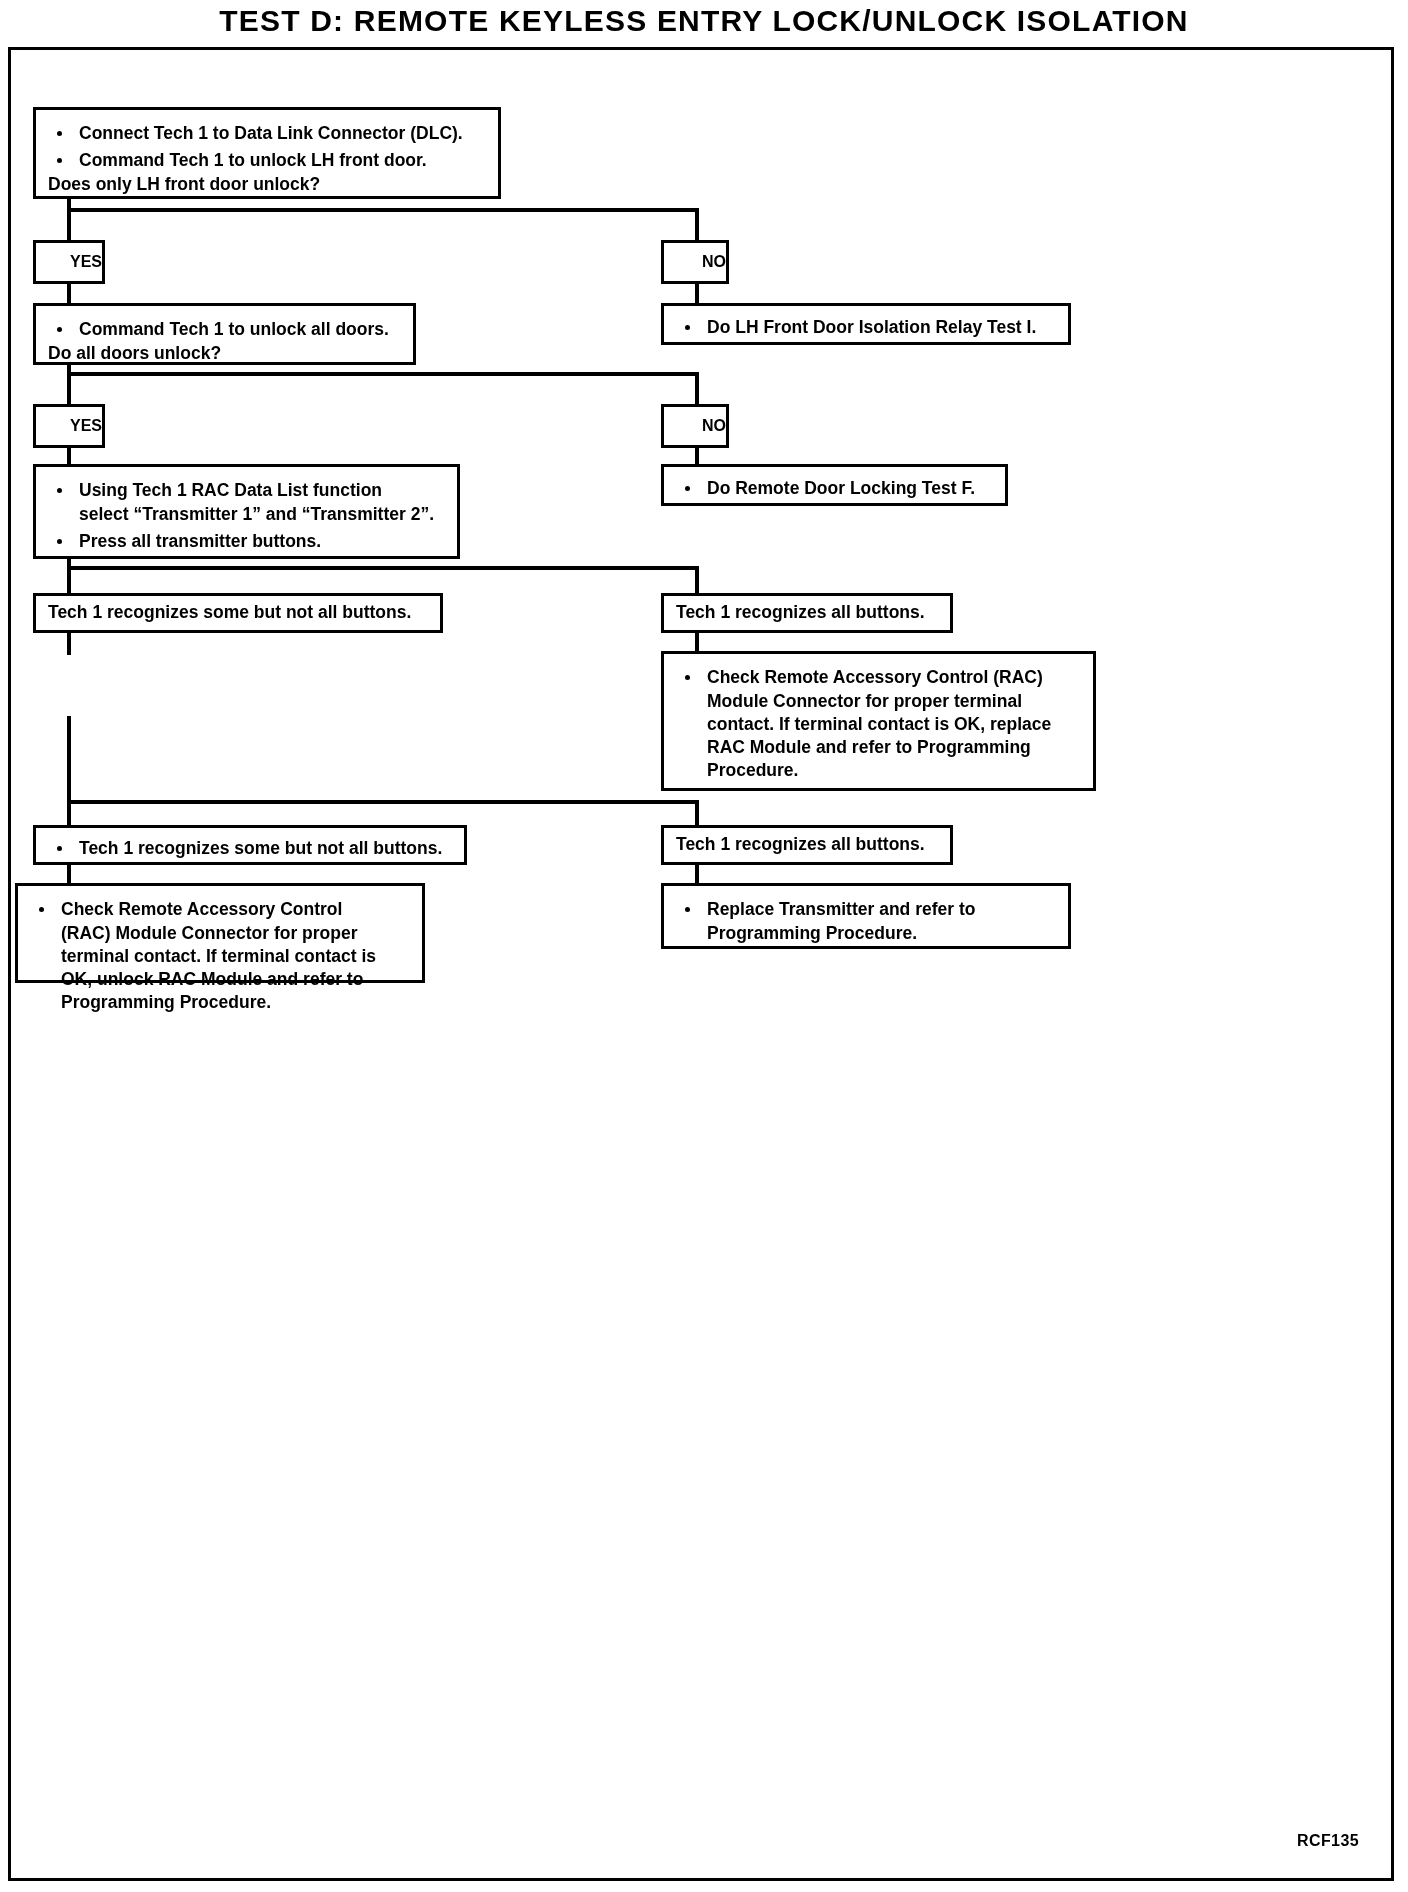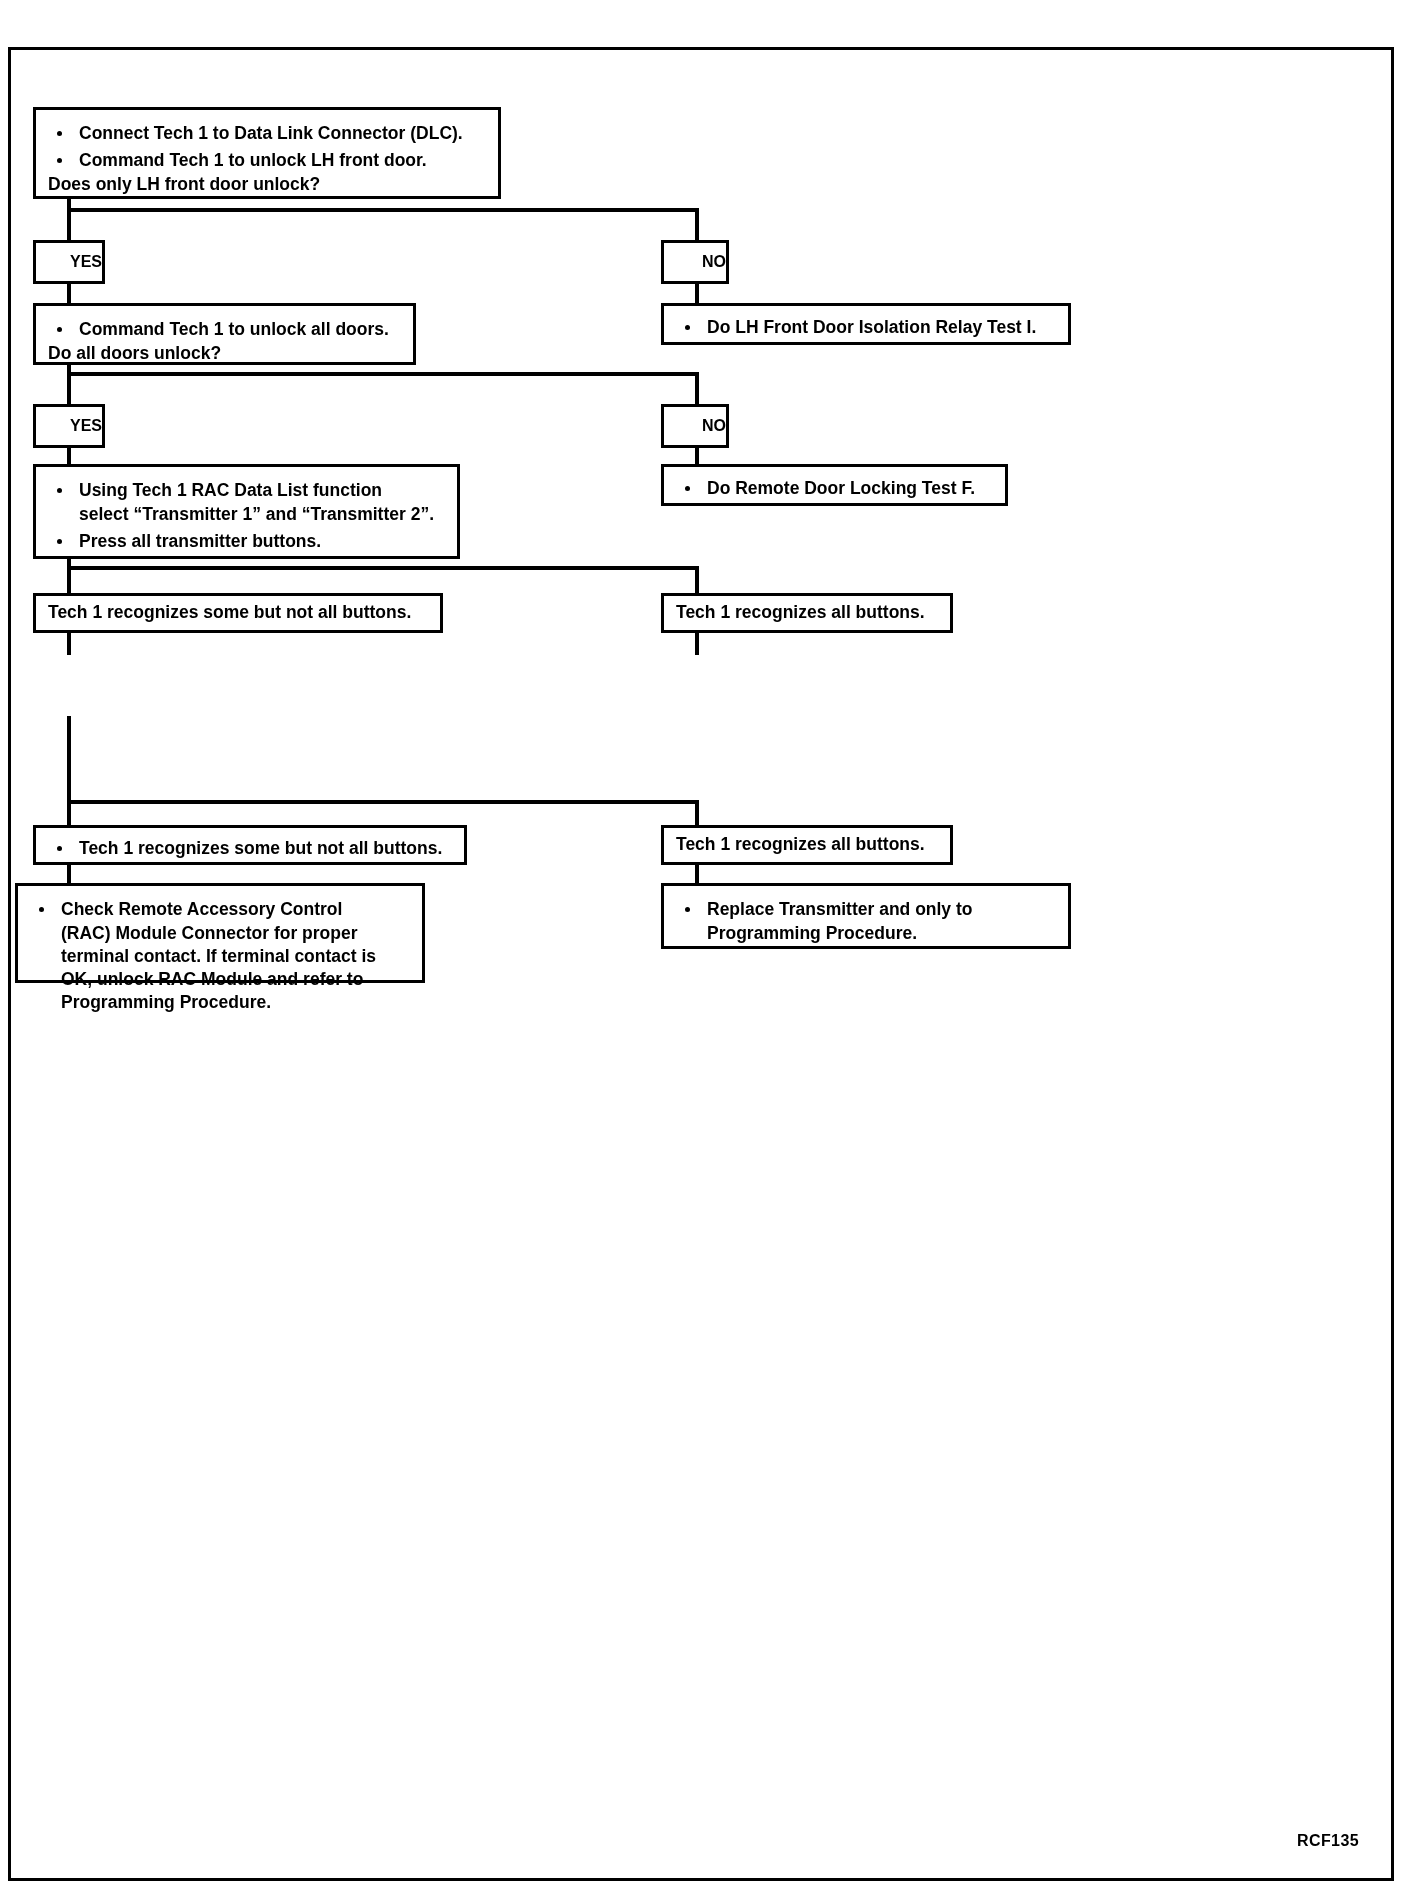--- a/index.html
+++ b/index.html
@@ -118,20 +118,21 @@
     font-weight: bold;
     letter-spacing: 0.4px;
     color: #000;
   }
 </style>
 </head>
 <body>
 
 <div id="page">
 
+  <div id="title">TEST D: REMOTE KEYLESS ENTRY LOCK/UNLOCK ISOLATION</div>
 
   <div id="frame">
 
     <div class="box" style="left:22px; top:57px; width:468px; height:92px;">
       <div class="inner">
         <div class="bullet">Connect Tech 1 to Data Link Connector (DLC).</div>
         <div class="bullet">Command Tech 1 to unlock LH front door.</div>
         <div class="plain">Does only LH front door unlock?</div>
       </div>
     </div>
@@ -209,20 +210,29 @@
     <div class="box" style="left:650px; top:543px; width:292px; height:40px;">
       <div class="inner" style="padding-top:5px;">
         <div class="plain">Tech 1 recognizes all buttons.</div>
       </div>
     </div>
 
     <div class="ln" style="left:56px; top:583px; width:4px; height:22px;"></div>
     <div class="ln" style="left:684px; top:583px; width:4px; height:22px;"></div>
 
 
+    <div class="box" style="left:650px; top:601px; width:435px; height:140px;">
+      <div class="inner">
+        <div class="bullet">Check Remote Accessory Control (RAC)</div>
+        <div class="cont">Module Connector for proper terminal</div>
+        <div class="cont">contact. If terminal contact is OK, replace</div>
+        <div class="cont">RAC Module and refer to Programming</div>
+        <div class="cont">Procedure.</div>
+      </div>
+    </div>
 
     <div class="ln" style="left:56px; top:666px; width:4px; height:116px;"></div>
     <div class="ln" style="left:56px; top:750px; width:632px; height:4px;"></div>
     <div class="ln" style="left:684px; top:750px; width:4px; height:32px;"></div>
 
     <div class="box" style="left:22px; top:775px; width:434px; height:40px;">
       <div class="inner" style="padding-top:5px;">
         <div class="bullet">Tech 1 recognizes some but not all buttons.</div>
       </div>
     </div>
@@ -241,21 +251,21 @@
         <div class="bullet">Check Remote Accessory Control</div>
         <div class="cont">(RAC) Module Connector for proper</div>
         <div class="cont">terminal contact. If terminal contact is</div>
         <div class="cont">OK, unlock RAC Module and refer to</div>
         <div class="cont">Programming Procedure.</div>
       </div>
     </div>
 
     <div class="box" style="left:650px; top:833px; width:410px; height:66px;">
       <div class="inner">
-        <div class="bullet">Replace Transmitter and only to</div>
+        <div class="bullet">Replace Transmitter and refer to</div>
         <div class="cont">Programming Procedure.</div>
       </div>
     </div>
 
     <div id="footcode">RCF135</div>
 
   </div>
 </div>
 
 </body></html>

